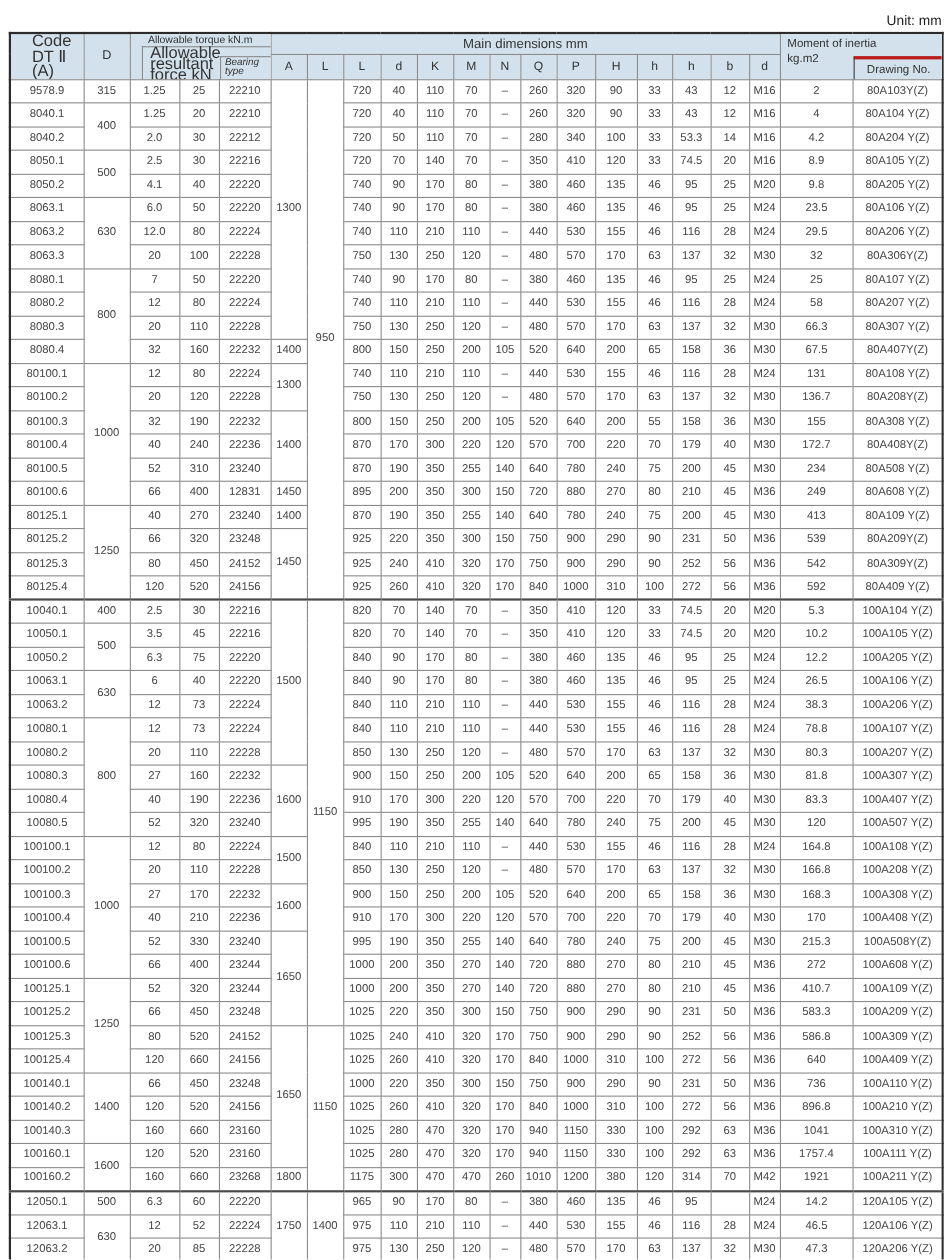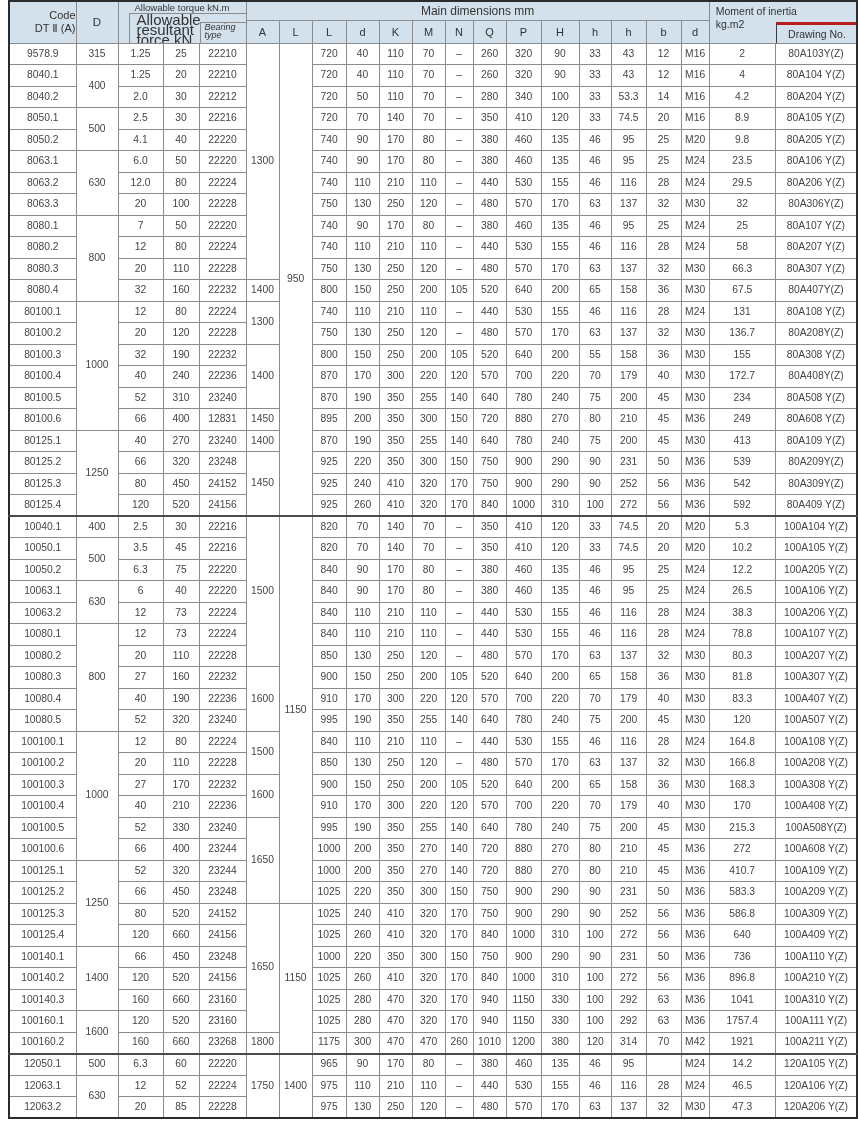--- a/index.html
+++ b/index.html
@@ -12,21 +12,21 @@
   }
   html,body{margin:0;padding:0;background:#ffffff;}
   body{width:858px;height:1145px;font-family:"Liberation Sans","DejaVu Sans",sans-serif;overflow:hidden;}
   .page{width:848px;margin-left:8px;}
   .unit{height:29px;display:flex;align-items:flex-end;justify-content:flex-end;
         font-size:12.5px;color:#1c1c1c;padding-bottom:3px;box-sizing:border-box;}
   table.spec{border-collapse:collapse;table-layout:fixed;width:848px;
              border:2px solid var(--bd-dark);}
   th,td{border:1px solid var(--bd);box-sizing:border-box;overflow:hidden;}
   thead th{background:var(--hdr-bg);font-weight:normal;color:var(--hdr-txt);padding:0;}
-  .th-code{text-align:right;padding-left:5px;font-size:11px;line-height:13.5px;}
+  .th-code{text-align:left;padding-left:19px;font-size:15px;line-height:13.5px;}
   .th-d{font-size:11.5px;text-align:center;}
   .th-main{height:16px;font-size:12px;text-align:center;}
   .th-torque-group{position:relative;height:42px;}
   .tq-top{position:absolute;top:0;left:0;right:0;height:11px;font-size:9.5px;
           line-height:11px;text-align:center;white-space:nowrap;}
   .tq-mid{position:absolute;top:11px;left:10px;right:-1px;bottom:-1px;
           border-top:1px solid var(--bd);border-left:1px solid var(--bd);
           font-size:15px;line-height:10px;text-align:left;padding:1px 0 0 7px;}
   .tq-brg{position:absolute;top:20px;left:81px;right:-1px;bottom:-1px;
           border-top:1px solid var(--bd);border-left:1px solid var(--bd);
@@ -39,20 +39,21 @@
   th.dim{height:19px;font-size:11px;text-align:center;}
   tbody tr{height:21.5px;}
   tbody td{font-size:10.3px;color:var(--txt);text-align:center;padding:0;line-height:1;
            background:#ffffff;}
   tr.grp td{border-top:2px solid var(--bd-grp);margin-left:28px;}
 </style>
 </head>
 <body>
 
 <div class="page">
+  <div class="unit">Unit: mm</div>
 
   <table class="spec">
     <colgroup>
       <col style="width:67px">
         <col style="width:42px">
         <col style="width:45px">
       <col style="width:36px">
         <col style="width:47px">
         <col style="width:33px">
       <col style="width:33px">

